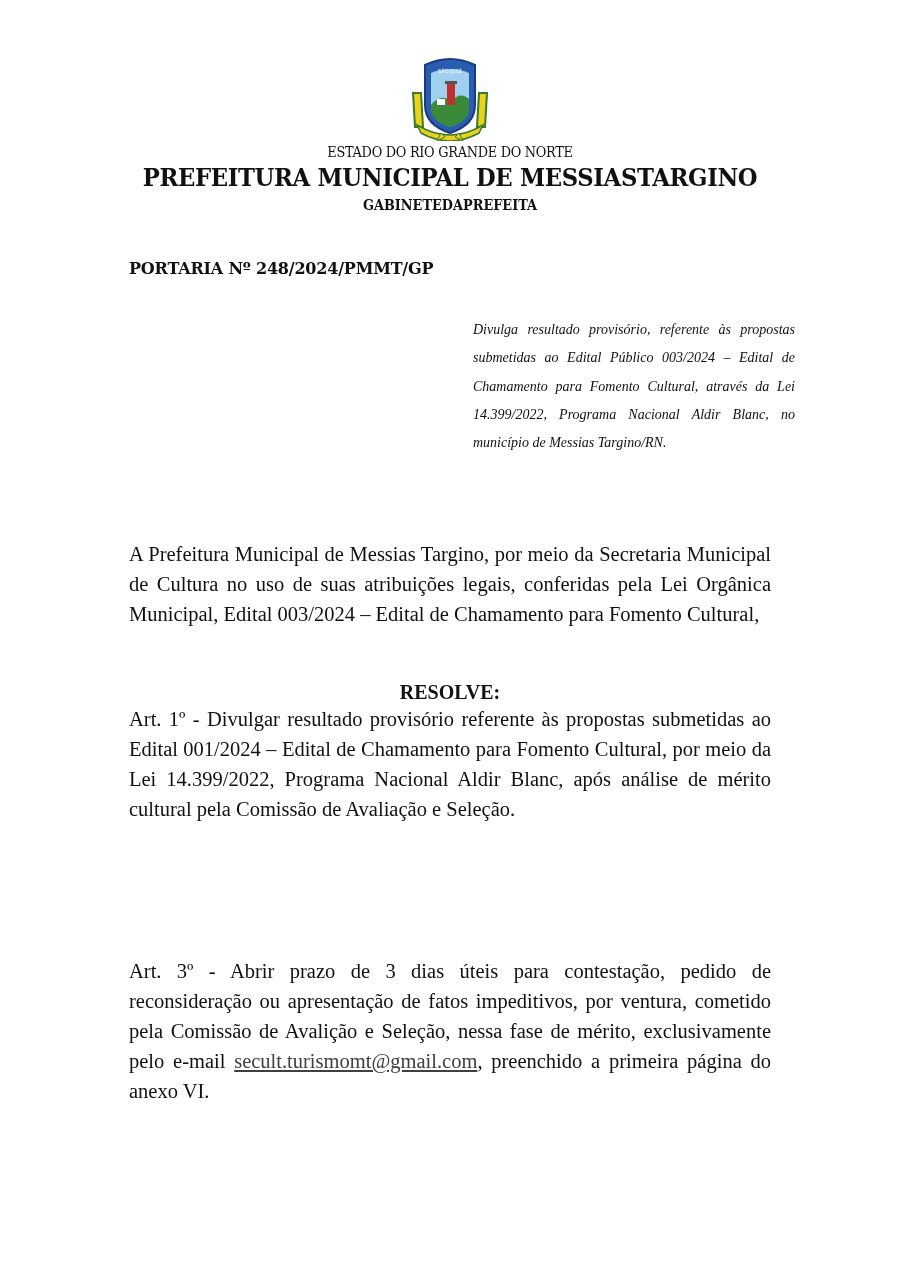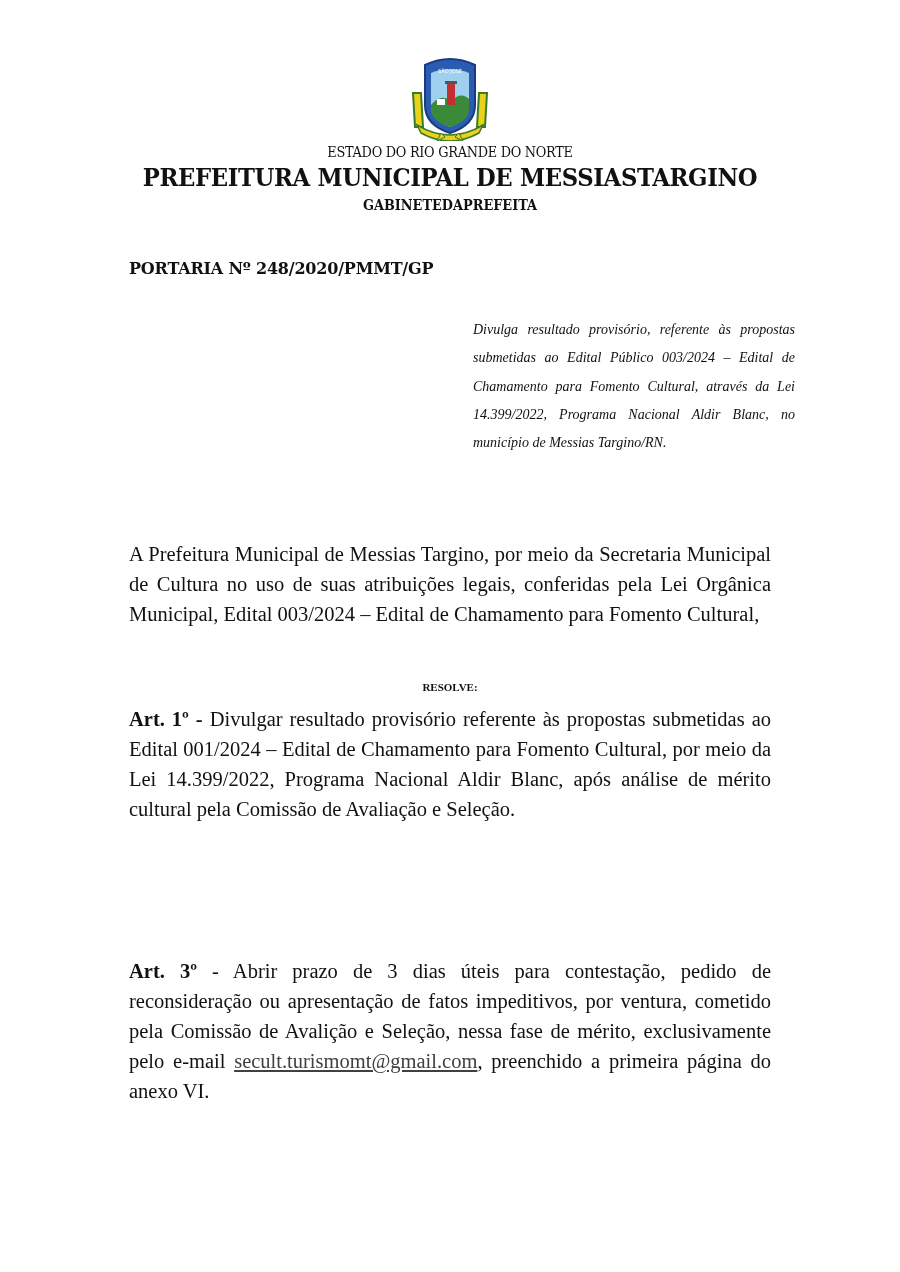--- a/index.html
+++ b/index.html
@@ -13,26 +13,26 @@
   .hdr-state { top: 144px; font-family: "DejaVu Serif", serif; font-size: 14px; letter-spacing: -0.3px; transform: scaleX(0.92); }
   .hdr-city { top: 163px; font-family: "DejaVu Serif", serif; font-weight: bold; font-size: 25px; letter-spacing: -0.4px; transform: scaleX(0.91); }
   .hdr-cab { top: 197px; font-family: "DejaVu Serif", serif; font-weight: bold; font-size: 14px; transform: scaleX(0.92); }
 
   .portaria { position: absolute; left: 129px; top: 259px; font-family: "DejaVu Serif", serif; font-weight: bold; font-size: 16px; letter-spacing: -0.2px; }
 
   .ementa { position: absolute; left: 473px; top: 316px; width: 322px; font-family: "Liberation Serif", serif; font-style: italic; font-size: 14px; line-height: 28.3px; text-align: justify; }
 
   .body { font-family: "Liberation Serif", serif; font-size: 20.5px; line-height: 30px; text-align: justify; position: absolute; left: 129px; width: 642px; }
   .preamble { top: 539px; }
-  .resolve { position: absolute; left: 0; width: 900px; text-align: center; top: 681px; font-family: "Liberation Serif", serif; font-weight: bold; font-size: 11px; }
+  .resolve { position: absolute; left: 0; width: 900px; text-align: center; top: 681px; font-family: "Liberation Serif", serif; font-weight: bold; font-size: 20px; }
   .art1 { top: 704px; }
   .art2 { top: 844px; }
   .art3 { top: 956px; }
   .art4 { top: 1123px; }
-  .art-label { font-weight: bold; }
+  .art-label { font-weight: normal; }
   a.email { color: #404040; text-decoration: underline; }
 </style>
 </head>
 <body>
 
 <div class="page">
 
   <div class="emblem">
     <svg viewBox="0 0 86 88">
       <rect x="0" y="0" width="86" height="88" fill="#fff"></rect>
@@ -54,21 +54,21 @@
       <path d="M10 72 Q43 92 76 72 L72 80 Q43 96 14 80 Z" fill="#e8d21a" stroke="#3a7a2a" stroke-width="1.5"></path>
       <path d="M34 80 L30 88 L38 84 Z" fill="#e8d21a" stroke="#3a7a2a" stroke-width="1"></path>
       <path d="M52 80 L56 88 L48 84 Z" fill="#e8d21a" stroke="#3a7a2a" stroke-width="1"></path>
     </svg>
   </div>
 
   <div class="hdr hdr-state">ESTADO DO RIO GRANDE DO NORTE</div>
   <div class="hdr hdr-city">PREFEITURA MUNICIPAL DE MESSIASTARGINO</div>
   <div class="hdr hdr-cab">GABINETEDAPREFEITA</div>
 
-  <div class="portaria">PORTARIA Nº 248/2020/PMMT/GP</div>
+  <div class="portaria">PORTARIA Nº 248/2024/PMMT/GP</div>
 
   <div class="ementa">Divulga resultado provisório, referente às propostas submetidas ao Edital Público 003/2024 – Edital de Chamamento para Fomento Cultural, através da Lei 14.399/2022, Programa Nacional Aldir Blanc, no município de Messias Targino/RN.</div>
 
   <div class="body preamble">A Prefeitura Municipal de Messias Targino, por meio da Secretaria Municipal de Cultura no uso de suas atribuições legais, conferidas pela Lei Orgânica Municipal, Edital 003/2024 – Edital de Chamamento para Fomento Cultural,</div>
 
   <div class="resolve">RESOLVE:</div>
 
   <div class="body art1">
     <span class="art-label">Art. 1º -</span><span> Divulgar resultado provisório referente às propostas submetidas ao Edital 001/2024 – Edital de Chamamento para Fomento Cultural, por meio da Lei 14.399/2022, Programa Nacional Aldir Blanc, após análise de mérito cultural pela Comissão de Avaliação e Seleção.</span>
   </div>

